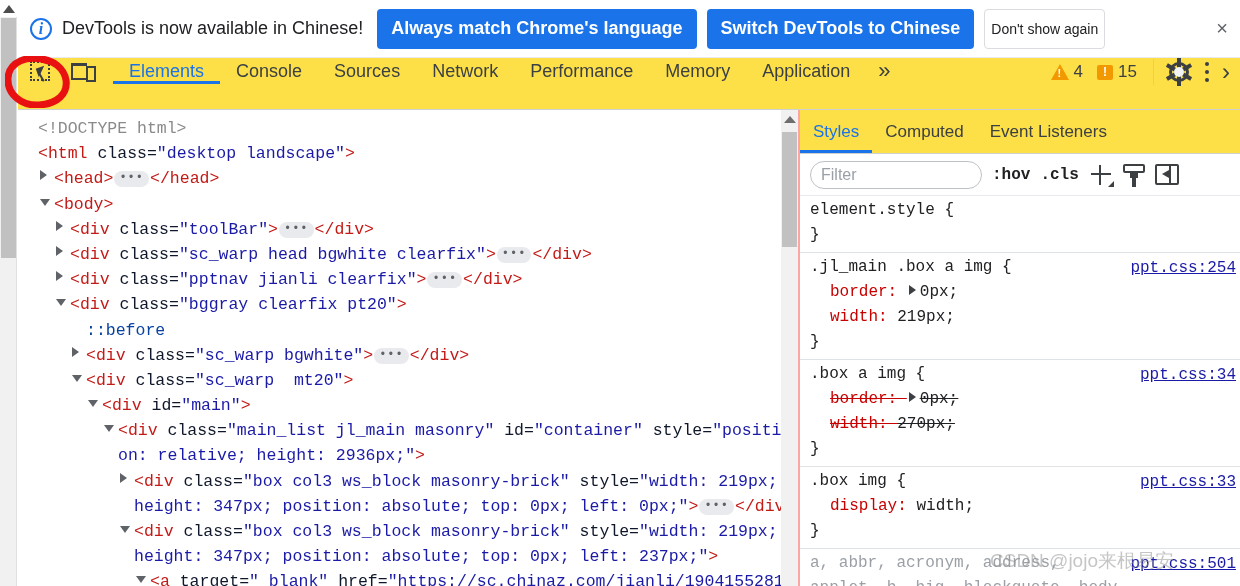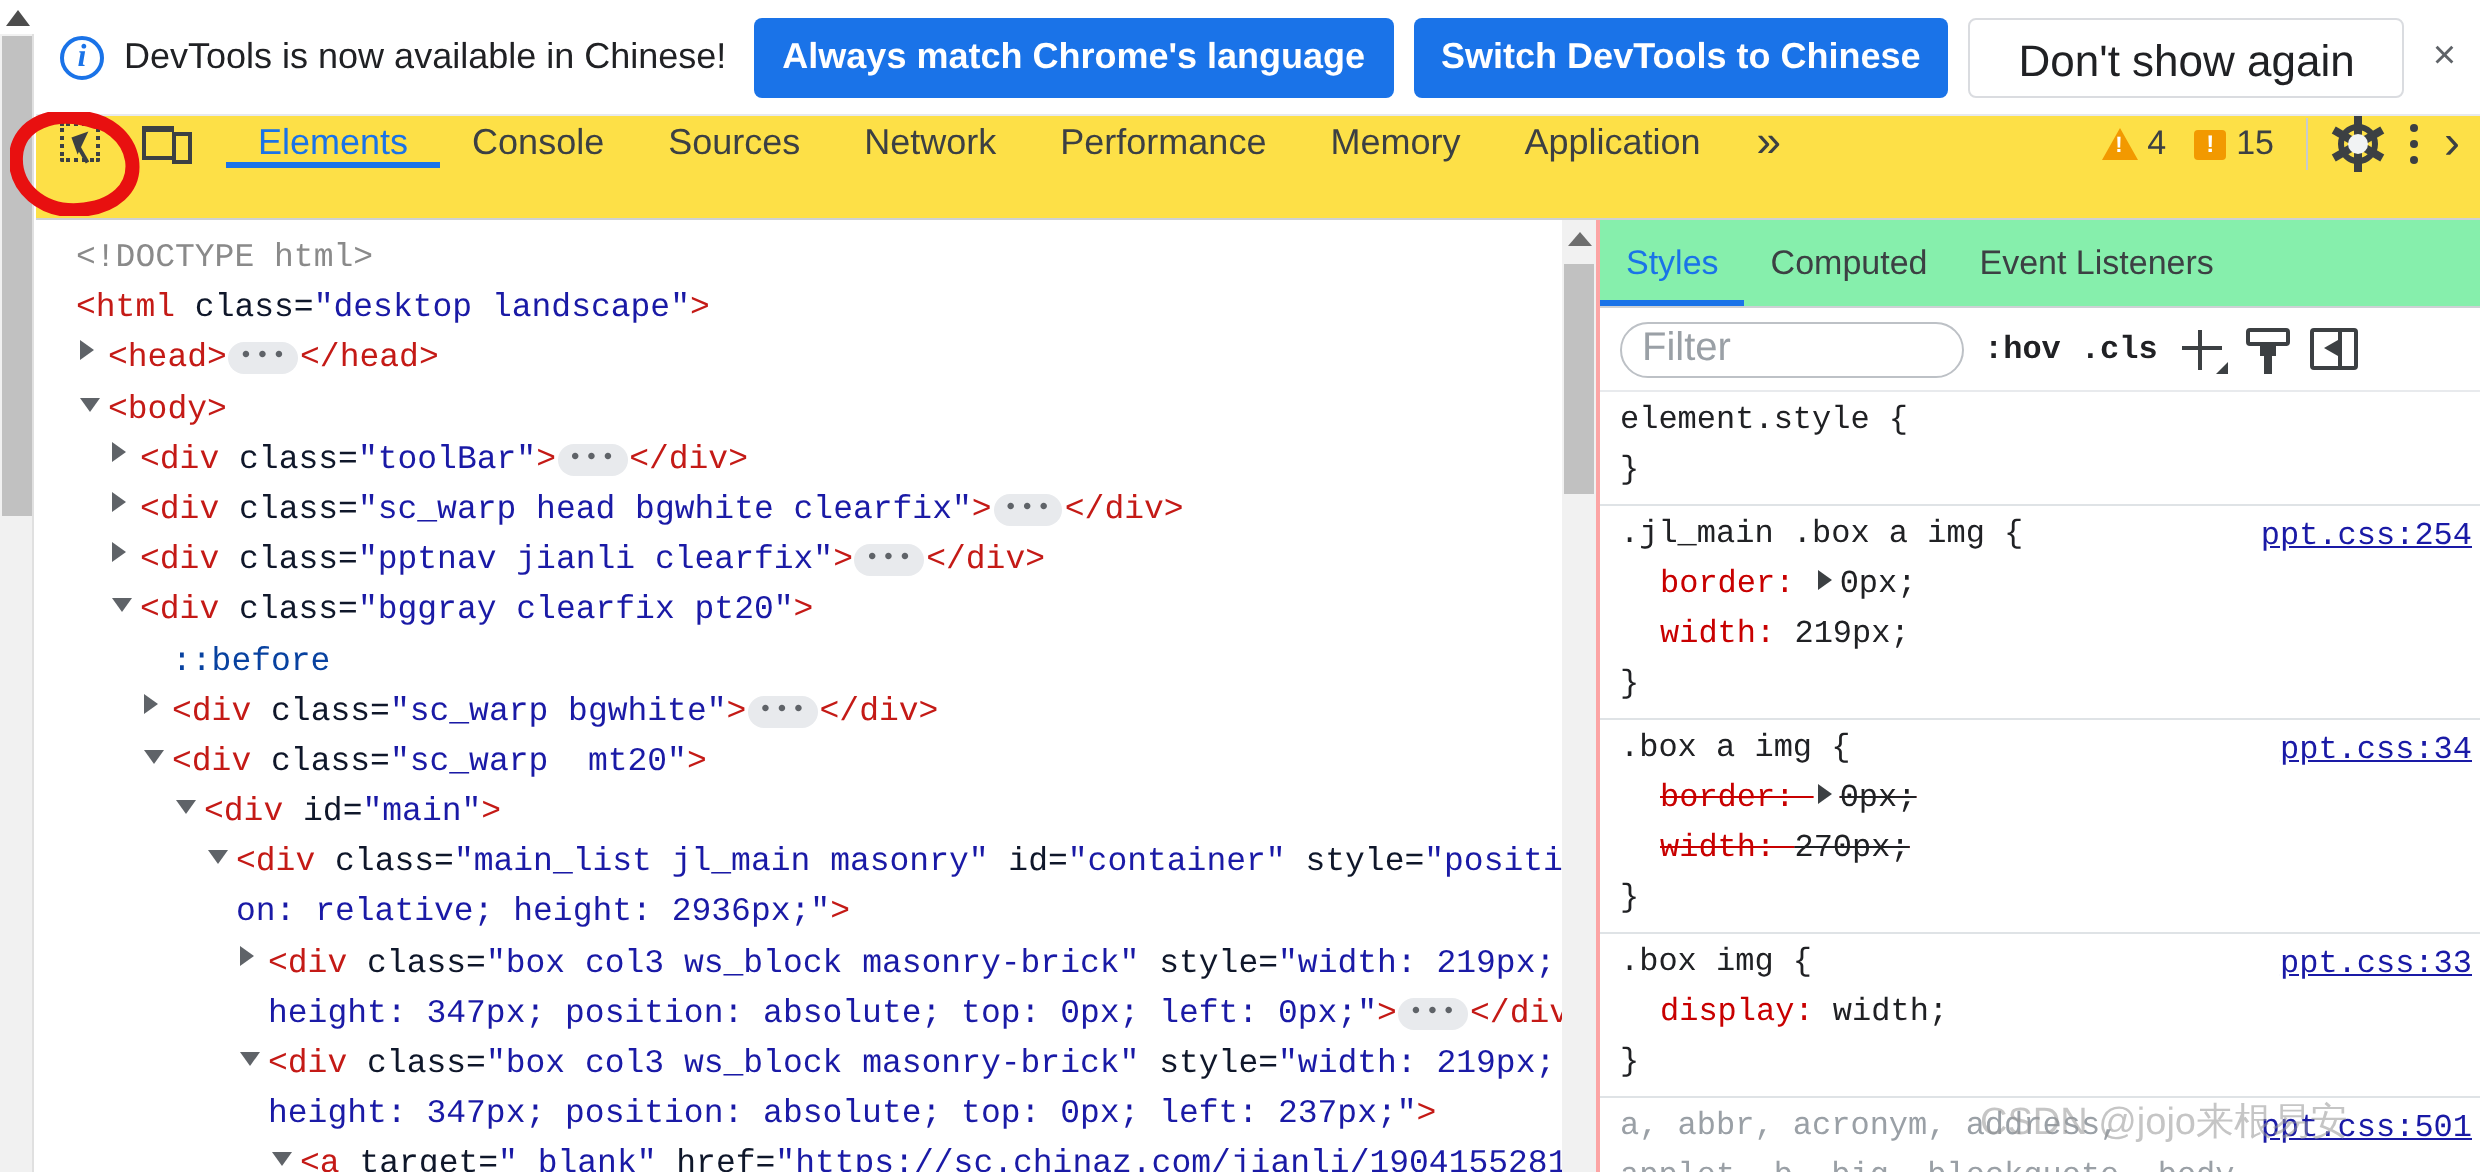--- a/index.html
+++ b/index.html
@@ -103,22 +103,22 @@
     height: 40px;
     white-space: nowrap;
     cursor: pointer;
   }
   .btn-secondary {
     background: #ffffff;
     color: #202124;
     border: 1px solid #dadce0;
     border-radius: 4px;
     font-family: "Liberation Sans", sans-serif;
-    font-size: 22px;
-    padding: 8px 24px;
+    font-size: 14px;
+    padding: 8px 6px;
     height: 40px;
     white-space: nowrap;
     cursor: pointer;
   }
   .infobar-close {
     margin-left: auto;
     font-size: 20px;
     color: #5f6368;
     padding-right: 2px;
     cursor: pointer;
@@ -421,21 +421,21 @@
     display: flex;
     flex-direction: column;
     min-width: 0;
     background: #ffffff;
     position: relative;
     overflow: hidden;
   }
   .styles-tabbar {
     height: 44px;
     min-height: 44px;
-    background: #86efac;
+    background: #fde047;
     border-bottom: 1px solid #cdd1d4;
     display: flex;
     align-items: stretch;
   }
   .stab {
     display: flex;
     align-items: center;
     padding: 0 13px;
     font-size: 17px;
     color: #3c4043;
@@ -462,21 +462,21 @@
     background: #ffffff;
   }
   .filter-input {
     flex: 0 0 auto;
     width: 172px;
     height: 28px;
     border: 1px solid #bdc1c6;
     border-radius: 14px;
     padding: 0 10px;
     font-family: "Liberation Sans", sans-serif;
-    font-size: 20px;
+    font-size: 16px;
     color: #202124;
     background: #ffffff;
     outline: none;
   }
   .filter-input::placeholder { color: #9aa0a6; }
   .st-txt {
     font-family: "Liberation Mono", monospace;
     font-size: 16px;
     font-weight: bold;
     color: #202124;

